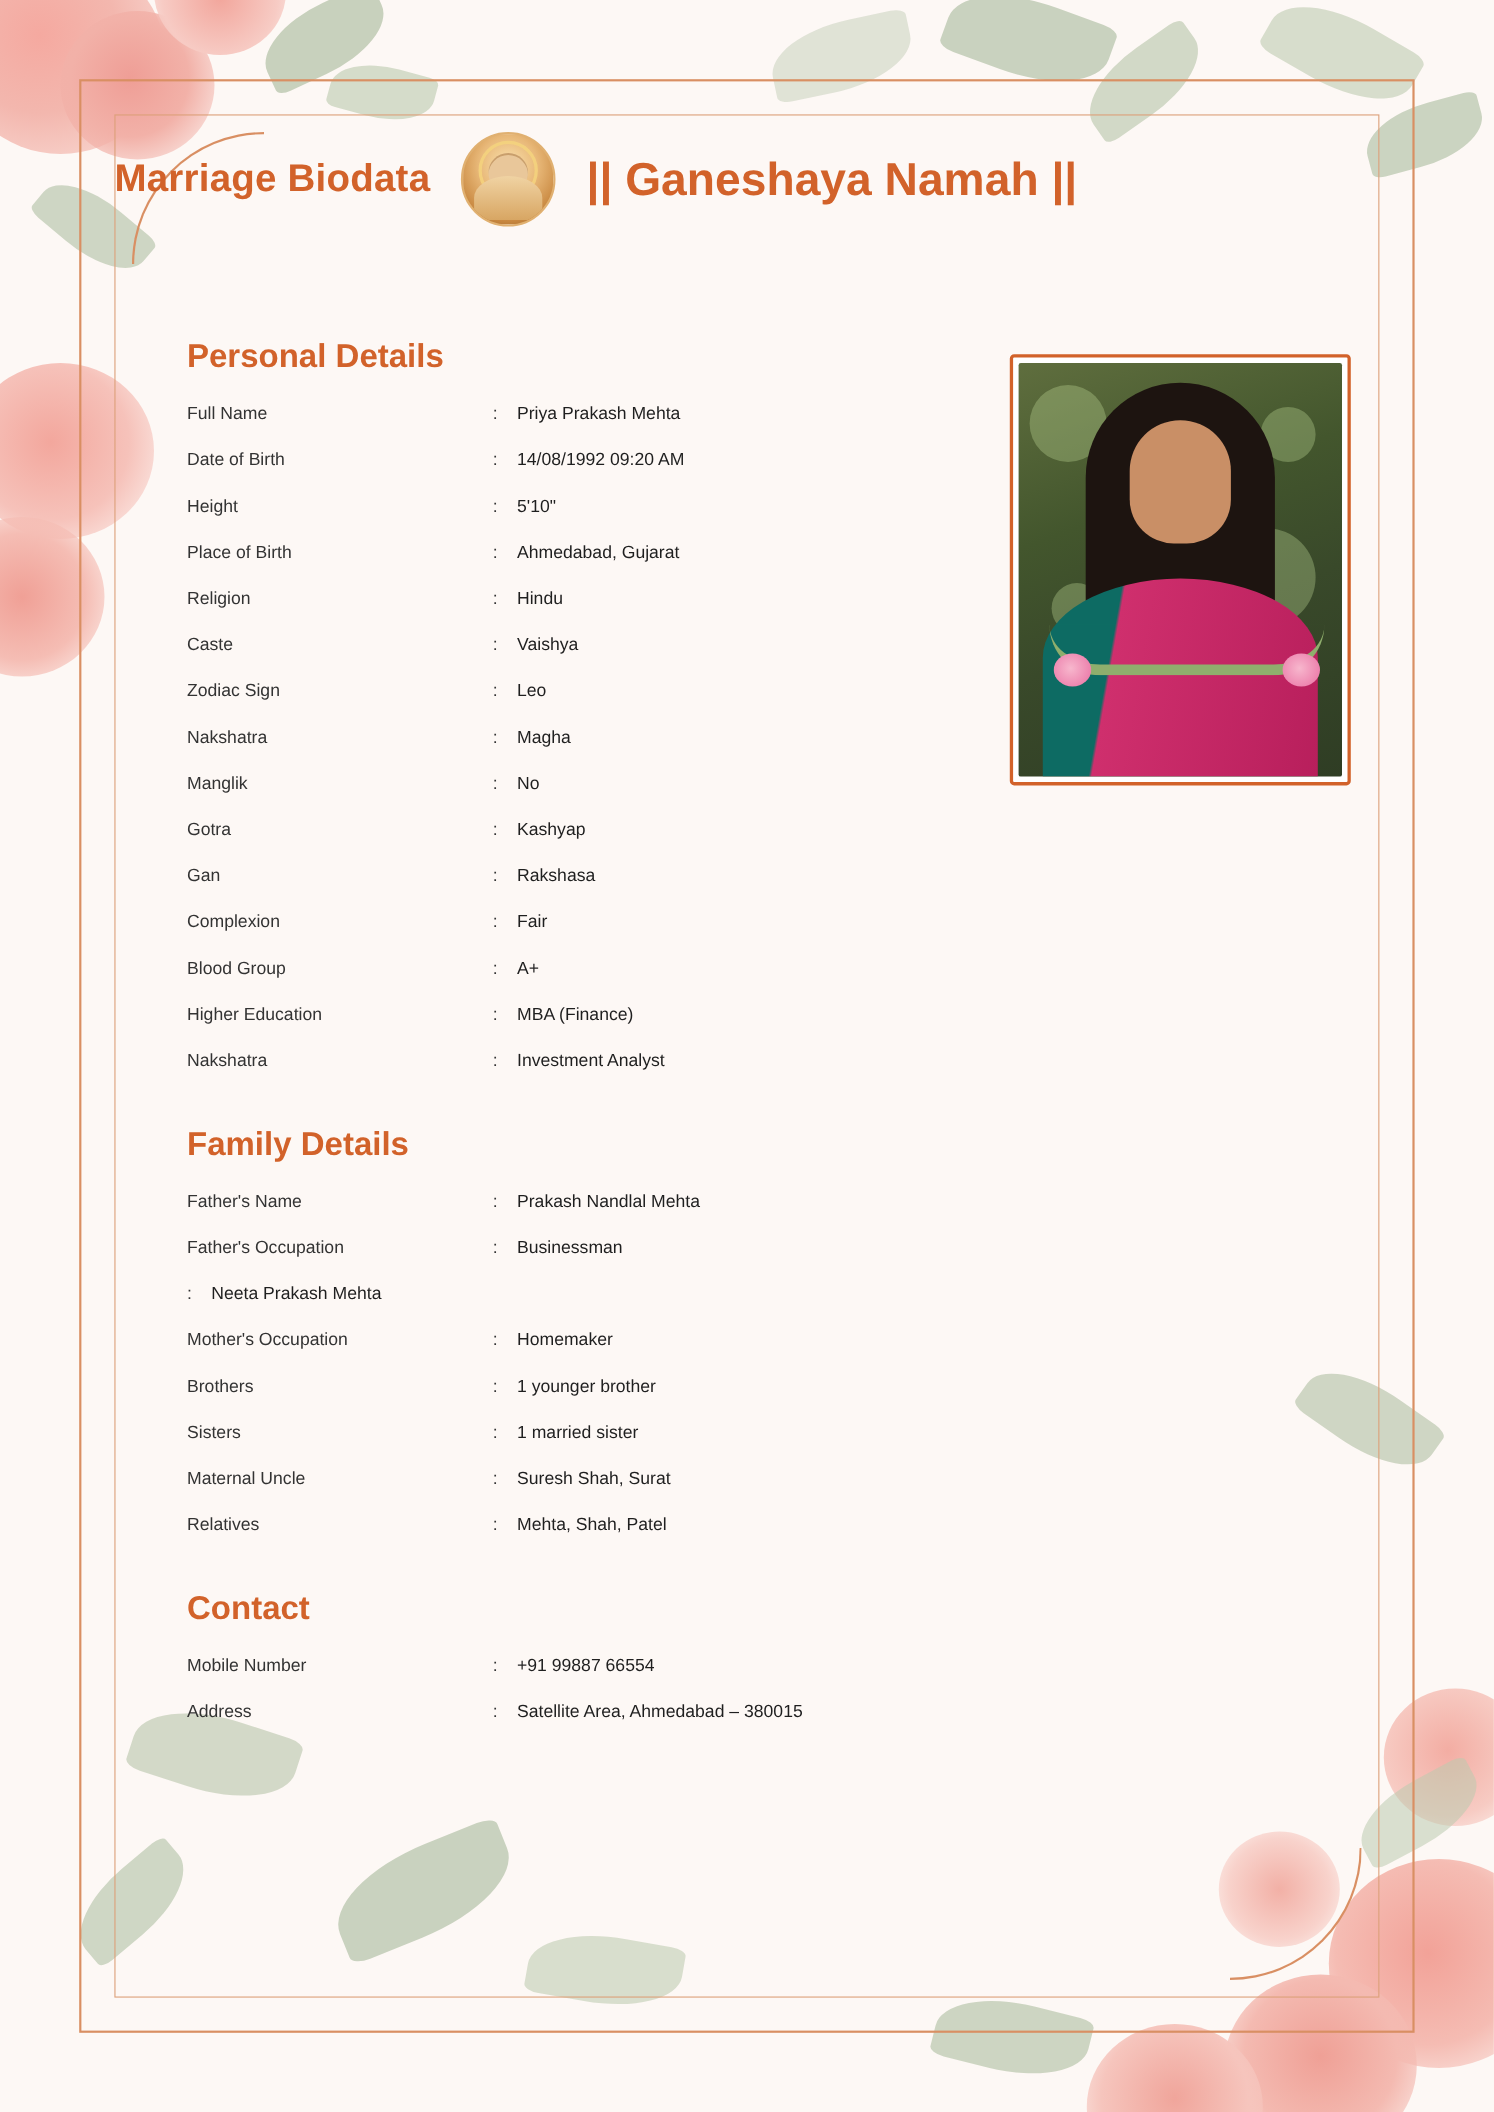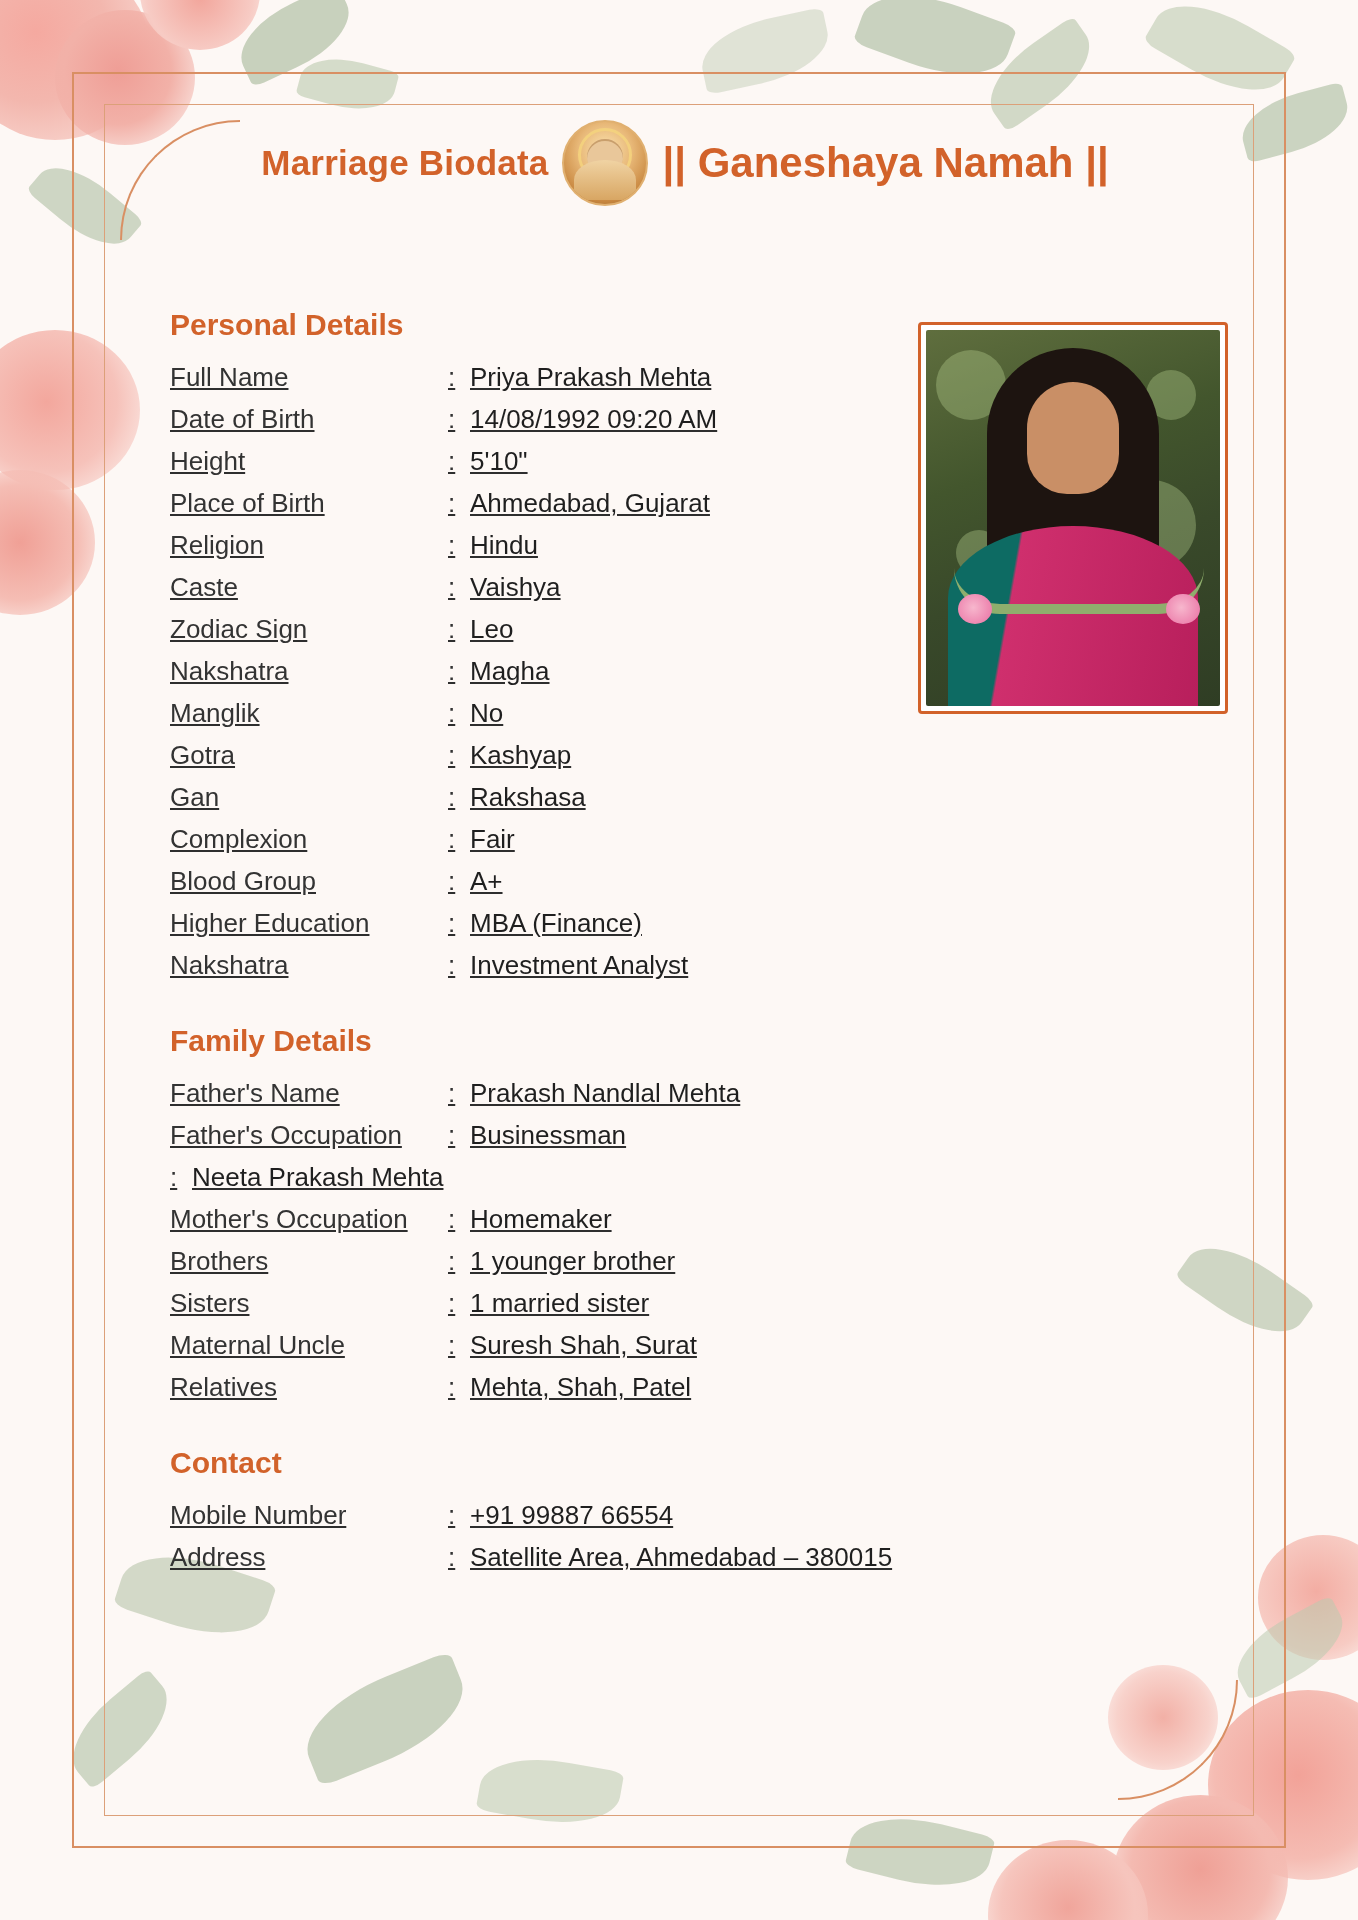--- a/index.html
+++ b/index.html
@@ -88,24 +88,23 @@
   .arc-br { right: 120px; bottom: 120px; border-left: none; border-top: none; border-radius: 0 0 120px 0; }
 
   
   .header {
     position: absolute;
     left: 104px; right: 104px;
     top: 108px;
     height: 110px;
     display: flex;
     align-items: center;
-    justify-content: center;
-    gap: 14px;
+    justify-content: flex-start;
+    gap: 28px;
     z-index: 5;
-    padding-left: 12px;
   }
   .header-title {
     font-size: 35px;
     font-weight: bold;
     color: #d2622a;
     letter-spacing: .2px;
     white-space: nowrap;
   }
   .header-mantra {
     font-size: 42px;
@@ -163,24 +162,23 @@
     font-size: 30px;
     font-weight: bold;
     color: #d2622a;
     margin: 0 0 14px 0;
   }
   .section + .section { margin-top: 38px; }
   .rows { display: block; }
   .row {
     display: flex;
     align-items: baseline;
-    font-size: 26px;
+    font-size: 16px;
     color: #2e2e2e;
     line-height: 42px;
-    text-decoration: underline;
   }
   .row .label {
     width: 278px;
     flex: 0 0 278px;
     color: #333;
   }
   .row .colon {
     width: 22px;
     flex: 0 0 22px;
     color: #333;

